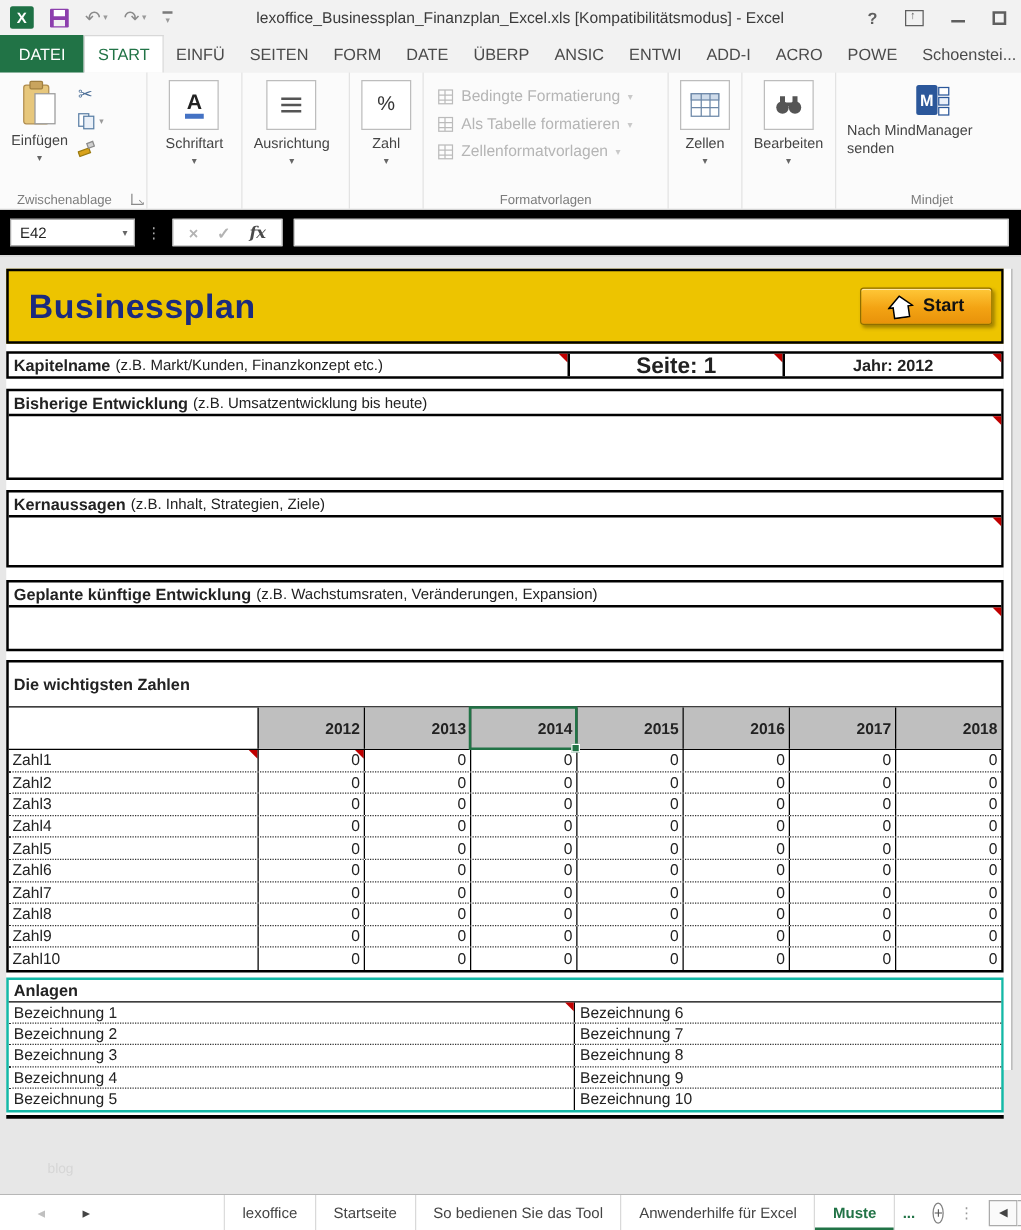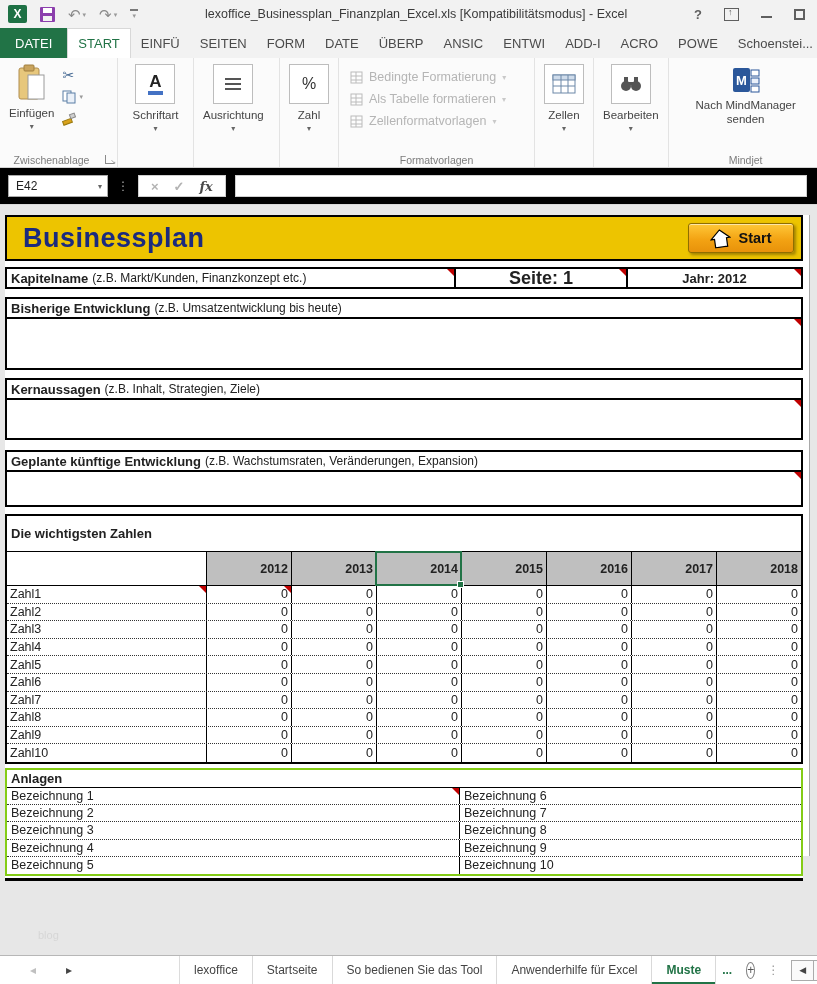--- a/index.html
+++ b/index.html
@@ -48,39 +48,39 @@
   .iconbox { width:40px; height:40px; border:1px solid #bdbdbd; background:#fff; display:flex; align-items:center; justify-content:center; }
   .font-a { font-size:17px; font-weight:bold; color:#222; border-bottom:4px solid #4472C4; line-height:1.05; padding:0 1px; }
   .pct { font-size:16px; color:#333; }
   .clip-col { display:flex; flex-direction:column; gap:8px; margin-left:2px; padding-top:5px; }
   .clip-col .srow-ic { display:flex; align-items:center; gap:3px; }
   .cut-g { color:#4a6d96; font-size:14px; line-height:1; }
   .stylecol { display:flex; flex-direction:column; gap:8px; padding:7px 6px 0 8px; }
   .srow { display:flex; align-items:center; gap:6px; color:#b5b5b5; font-size:12.5px; white-space:nowrap; }
   .srow .scaret { font-size:8px; color:#c9c9c9; }
   .gicon { opacity:.55; flex:0 0 auto; }
-  .mm-lbl { width:136px; text-align:center; }
+  .mm-lbl { width:136px; text-align:left; }
 
   
   .fbar { height:37px; background:#000000; display:flex; align-items:center; padding:0 10px 0 8px; gap:9px; border-bottom:1px solid #d9d9d9; }
   .namebox { width:100px; height:22px; background:#fff; border:1px solid #ababab; display:flex; align-items:center; font-size:12px; padding-left:7px; }
   .namebox .nb-caret { margin-left:auto; padding:0 5px; font-size:8px; color:#666; }
   .fb-dots { color:#aaa; font-size:12px; }
   .fb-btns { height:22px; background:#fff; border:1px solid #cfcfcf; display:flex; align-items:center; gap:15px; padding:0 12px; }
   .fb-x, .fb-ck { color:#b3b3b3; font-size:13px; font-weight:bold; }
   .fb-fx { font-family:"DejaVu Serif", serif; font-style:italic; font-weight:bold; font-size:13px; color:#4a4a4a; }
   .fb-field { flex:1; height:22px; background:#fff; border:1px solid #cfcfcf; }
 
   
   .workarea { height:750px; background:#e7e7e7; position:relative; padding:10px 0 0 5px; }
   .sheet { width:798px; background:#fff; }
   .gutter { position:absolute; left:803px; top:10px; width:7px; height:641px; background:#fff; border-right:1px solid #a8a8a8; }
   .watermark { position:absolute; left:38px; top:724px; font-size:11px; color:#d6d6d6; }
 
-  .banner { height:46px; border:2px solid #000; background:var(--banner-bg); display:flex; align-items:center; margin-bottom:6px; }
+  .banner { height:60px; border:2px solid #000; background:var(--banner-bg); display:flex; align-items:center; margin-bottom:6px; }
   .banner-title { font-size:27px; font-weight:bold; color:var(--banner-text); padding-left:16px; letter-spacing:.5px; }
   .start-btn { margin-left:auto; margin-right:7px; width:106px; height:30px; border:1px solid #8F6E00; border-radius:3px;
                background:linear-gradient(180deg,#FFC838 0%,#F3A313 55%,#E8920A 100%);
                box-shadow: inset 0 1px 0 rgba(255,255,255,.55), 2px 2px 3px rgba(70,50,0,.45);
                display:flex; align-items:center; justify-content:center; gap:7px; }
   .start-btn .slbl { font-size:14.5px; font-weight:bold; color:#111; }
 
   .tri { position:absolute; top:0; right:0; width:0; height:0; border-top:7px solid var(--red); border-left:7px solid transparent; }
 
   .chaprow { border:2px solid #000; height:22px; display:flex; margin-bottom:8px; font-size:12.5px; }
@@ -102,21 +102,21 @@
   .nt-title { height:36px; border-bottom:1px solid #000; font-weight:bold; font-size:13px; padding:0 4px; display:flex; align-items:center; }
   .nt-row { display:flex; height:17.6px; border-bottom:1px dotted #333; }
   .nt-row.head { height:34px; border-bottom:1px solid #000; }
   .nt-row:last-child { border-bottom:none; }
   .nt-lab { flex:0 0 199px; position:relative; padding:0 3px; display:flex; align-items:center; }
   .nt-cell { flex:0 0 85px; border-left:1px solid #000; position:relative; display:flex; align-items:center; justify-content:flex-end; padding-right:3px; }
   .nt-row.head .nt-cell { background:var(--hdrgray); font-weight:bold; }
   .nt-cell.sel { outline:2px solid var(--accent); outline-offset:-1px; z-index:2; }
   .nt-cell.sel:after { content:""; position:absolute; right:-3px; bottom:-3px; width:5px; height:5px; background:var(--accent); border:1px solid #fff; z-index:3; }
 
-  .antable { border:2px solid #84cc16; font-size:12.5px; }
+  .antable { border:2px solid #14b8a6; font-size:12.5px; }
   .an-title { height:18px; border-bottom:1px solid #000; font-weight:bold; font-size:13px; padding:0 4px; display:flex; align-items:center; }
   .an-row { display:flex; height:17.2px; border-bottom:1px dotted #333; }
   .an-row:last-child { border-bottom:none; }
   .an-left { flex:0 0 453px; border-right:1px solid #000; position:relative; padding:0 4px; display:flex; align-items:center; }
   .an-right { flex:1; padding:0 4px; display:flex; align-items:center; }
   .endline { height:3px; background:#000; margin-top:2px; }
 
   
   .tabbar { height:29px; background:#fff; border-top:1px solid #b7b7b7; display:flex; align-items:stretch; font-size:12px; color:#444; }
   .nav { flex:0 0 180px; display:flex; align-items:center; gap:30px; padding-left:30px; border-right:1px solid #dcdcdc; }

